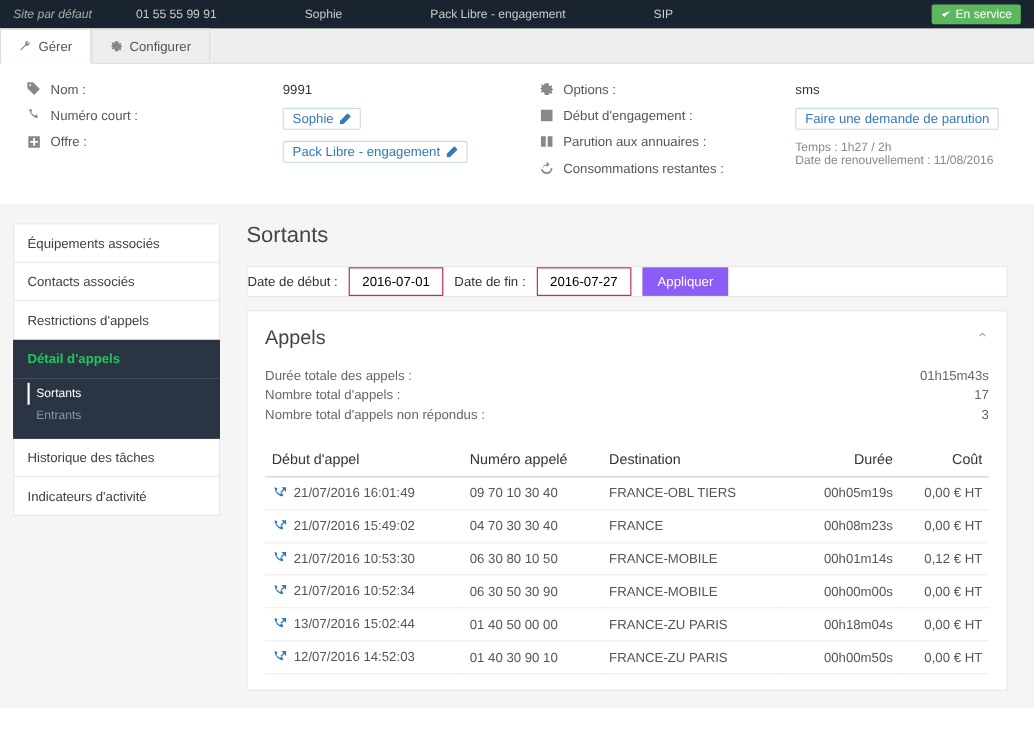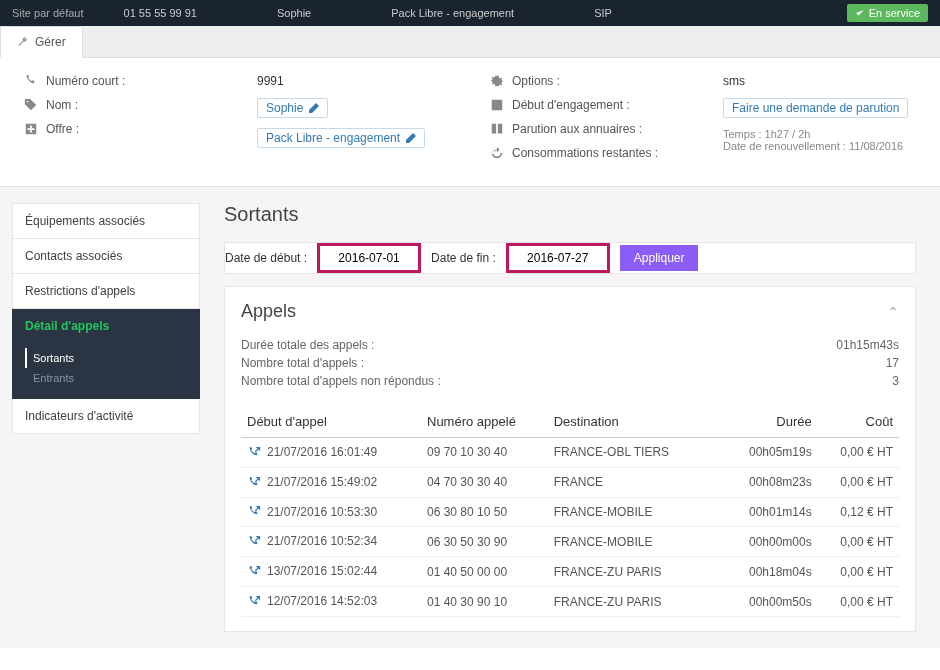--- a/index.html
+++ b/index.html
@@ -1,18 +1,18 @@
 <!DOCTYPE html>
 <html><head>
 <meta charset="utf-8">
 <style>
 * { box-sizing: border-box; margin: 0; padding: 0; }
 body { font-family: -apple-system, BlinkMacSystemFont, "Segoe UI", Arial, sans-serif; font-size: 12px; color: #333; background: #fff; width: 940px; }
 .topbar { background: #1a2330; color: #ccc; height: 26px; display: flex; align-items: center; padding: 0 12px; font-size: 11px; }
-.topbar-left { color: #aaa; }
+.topbar-left { font-style: italic; color: #aaa; }
 .topbar-items { display: flex; gap: 0; flex: 1; }
 .topbar-item { padding: 0 40px; }
 .status-badge { background: #5cb85c; color: #fff; padding: 3px 8px; border-radius: 2px; font-size: 11px; display: flex; align-items: center; gap: 4px; }
 .tabs { display: flex; background: #eee; border-bottom: 1px solid #ddd; text-align: right; }
 .tab { padding: 8px 16px; background: #eee; color: #555; font-size: 12px; display: flex; align-items: center; gap: 6px; border: 1px solid #ddd; border-bottom: none; cursor: pointer; }
 .tab.active { background: #fff; border-bottom: 1px solid #fff; margin-bottom: -1px; }
 .tab-icon { width: 12px; height: 12px; display: inline-block; }
 .detail-panel { padding: 16px 24px; display: flex; gap: 40px; border-bottom: 1px solid #e5e5e5; }
 .detail-col { flex: 1; }
 .detail-row { display: flex; align-items: center; margin-bottom: 10px; font-size: 12px; color: #555; }
@@ -28,21 +28,21 @@
 .side-item { background: #fff; padding: 10px 12px; font-size: 12px; color: #404040; border: 1px solid #e5e5e5; border-top: none; cursor: pointer; }
 .side-item:first-child { border-top: 1px solid #e5e5e5; }
 .side-item.active { background: #2a3442; color: #22c55e; font-weight: bold; position: relative; border-color: #2a3442; }
 .side-item.active::after { content: ""; position: absolute; right: -8px; top: 50%; margin-top: -8px; border: 8px solid transparent; border-left-color: #2a3442; }
 .side-sub { background: #2a3442; padding: 4px 12px 10px 12px; border: 1px solid #2a3442; border-top: none; }
 .side-sub-item { color: #8a94a2; padding: 4px 0 4px 8px; font-size: 11px; cursor: pointer; }
 .side-sub-item.active { color: #fff; border-left: 2px solid #fff; padding-left: 6px; }
 .content { flex: 1; padding: 16px 24px; }
 .page-title { font-size: 20px; color: #444; margin-bottom: 16px; font-weight: normal; }
 .filter-row { background: #fff; padding: 0; border: 1px solid #e5e5e5; margin-bottom: 12px; display: flex; align-items: center; gap: 10px; font-size: 12px; }
-.date-input { border: 3px solid #be185d; padding: 5px 8px; font-size: 12px; width: 104px; text-align: center; }
+.date-input { border: 1px solid #be185d; padding: 5px 8px; font-size: 12px; width: 86px; text-align: center; }
 .btn-apply { background: #8b5cf6; color: #fff; border: none; padding: 6px 14px; font-size: 12px; cursor: pointer; }
 .panel { background: #fff; border: 1px solid #e5e5e5; padding: 14px 16px; }
 .panel-header { display: flex; justify-content: space-between; align-items: center; margin-bottom: 14px; }
 .panel-title { font-size: 18px; color: #444; font-weight: normal; }
 .chevron { color: #aaa; font-size: 14px; }
 .summary-header { display: flex; justify-content: space-between; align-items: center; }
 .summary-title { font-size: 14px; color: #444; margin-bottom: 6px; }
 .btn-csv { border: 1px solid #c6d9e8; color: #337ab7; background: #fff; padding: 4px 8px; font-size: 11px; cursor: pointer; display: inline-flex; align-items: center; gap: 3px; }
 .summary-row { display: flex; justify-content: space-between; font-size: 12px; color: #666; padding: 2px 0; }
 table { width: 100%; border-collapse: collapse; margin-top: 16px; font-size: 12px; }
@@ -72,35 +72,41 @@
   </div>
 </div>
 
 <div class="tabs">
   <div class="tab active">
     <svg class="tab-icon" viewBox="0 0 16 16">
         <path fill="#888" d="M13 3a3 3 0 01-4 4L3 13l-1-1 6-6a3 3 0 014-4l-2 2 1 1 2-2z"></path>
       </svg>
     <span>Gérer</span>
   </div>
+  <div class="tab">
+    <svg class="tab-icon" viewBox="0 0 16 16">
+        <path fill="#888" d="M8 5a3 3 0 100 6 3 3 0 000-6zm7 3l-1.5-.5-.5-1.2 1-1.3-1-1-1.3 1-1.2-.5L10 2H6l-.5 1.5-1.2.5-1.3-1-1 1 1 1.3-.5 1.2L1 8l1.5.5.5 1.2-1 1.3 1 1 1.3-1 1.2.5L6 14h4l.5-1.5 1.2-.5 1.3 1 1-1-1-1.3.5-1.2L15 8z"></path>
+      </svg>
+    <span>Configurer</span>
+  </div>
 </div>
 
 <div class="detail-panel">
   <div class="detail-col">
     <div class="detail-row">
       <svg class="detail-icon" viewBox="0 0 16 16">
+          <path d="M1 1h6l7 7-6 6-7-7V1zm3 2a1 1 0 100 2 1 1 0 000-2z"></path>
+        </svg>
+      <span class="detail-label">Nom :</span>
+    </div>
+    <div class="detail-row">
+      <svg class="detail-icon" viewBox="0 0 16 16">
           <path d="M3 1l3 1-1 3 3 3 3-1 1 3c-1 2-9-2-9-9z"></path>
         </svg>
       <span class="detail-label">Numéro court :</span>
-    </div>
-    <div class="detail-row">
-      <svg class="detail-icon" viewBox="0 0 16 16">
-          <path d="M1 1h6l7 7-6 6-7-7V1zm3 2a1 1 0 100 2 1 1 0 000-2z"></path>
-        </svg>
-      <span class="detail-label">Nom :</span>
     </div>
     <div class="detail-row">
       <svg class="detail-icon" viewBox="0 0 16 16">
           <path d="M2 2h12v12H2V2zm5 2v3H4v2h3v3h2V9h3V7H9V4H7z"></path>
         </svg>
       <span class="detail-label">Offre :</span>
     </div>
   </div>
   <div class="detail-col">
     <div class="detail-row">
@@ -168,20 +174,21 @@
 <div class="main">
   <div class="sidebar">
     <div class="side-item">Équipements associés</div>
     <div class="side-item">Contacts associés</div>
     <div class="side-item">Restrictions d'appels</div>
     <div class="side-item active">Détail d'appels</div>
     <div class="side-sub">
       <div class="side-sub-item active">Sortants</div>
       <div class="side-sub-item">Entrants</div>
     </div>
+    <div class="side-item">Historique des tâches</div>
     <div class="side-item">Indicateurs d'activité</div>
   </div>
 
   <div class="content">
     <h1 class="page-title">Sortants</h1>
 
     <div class="filter-row">
       <span>Date de début :</span>
       <input class="date-input" value="2016-07-01" style="">
       <span>Date de fin :</span>

